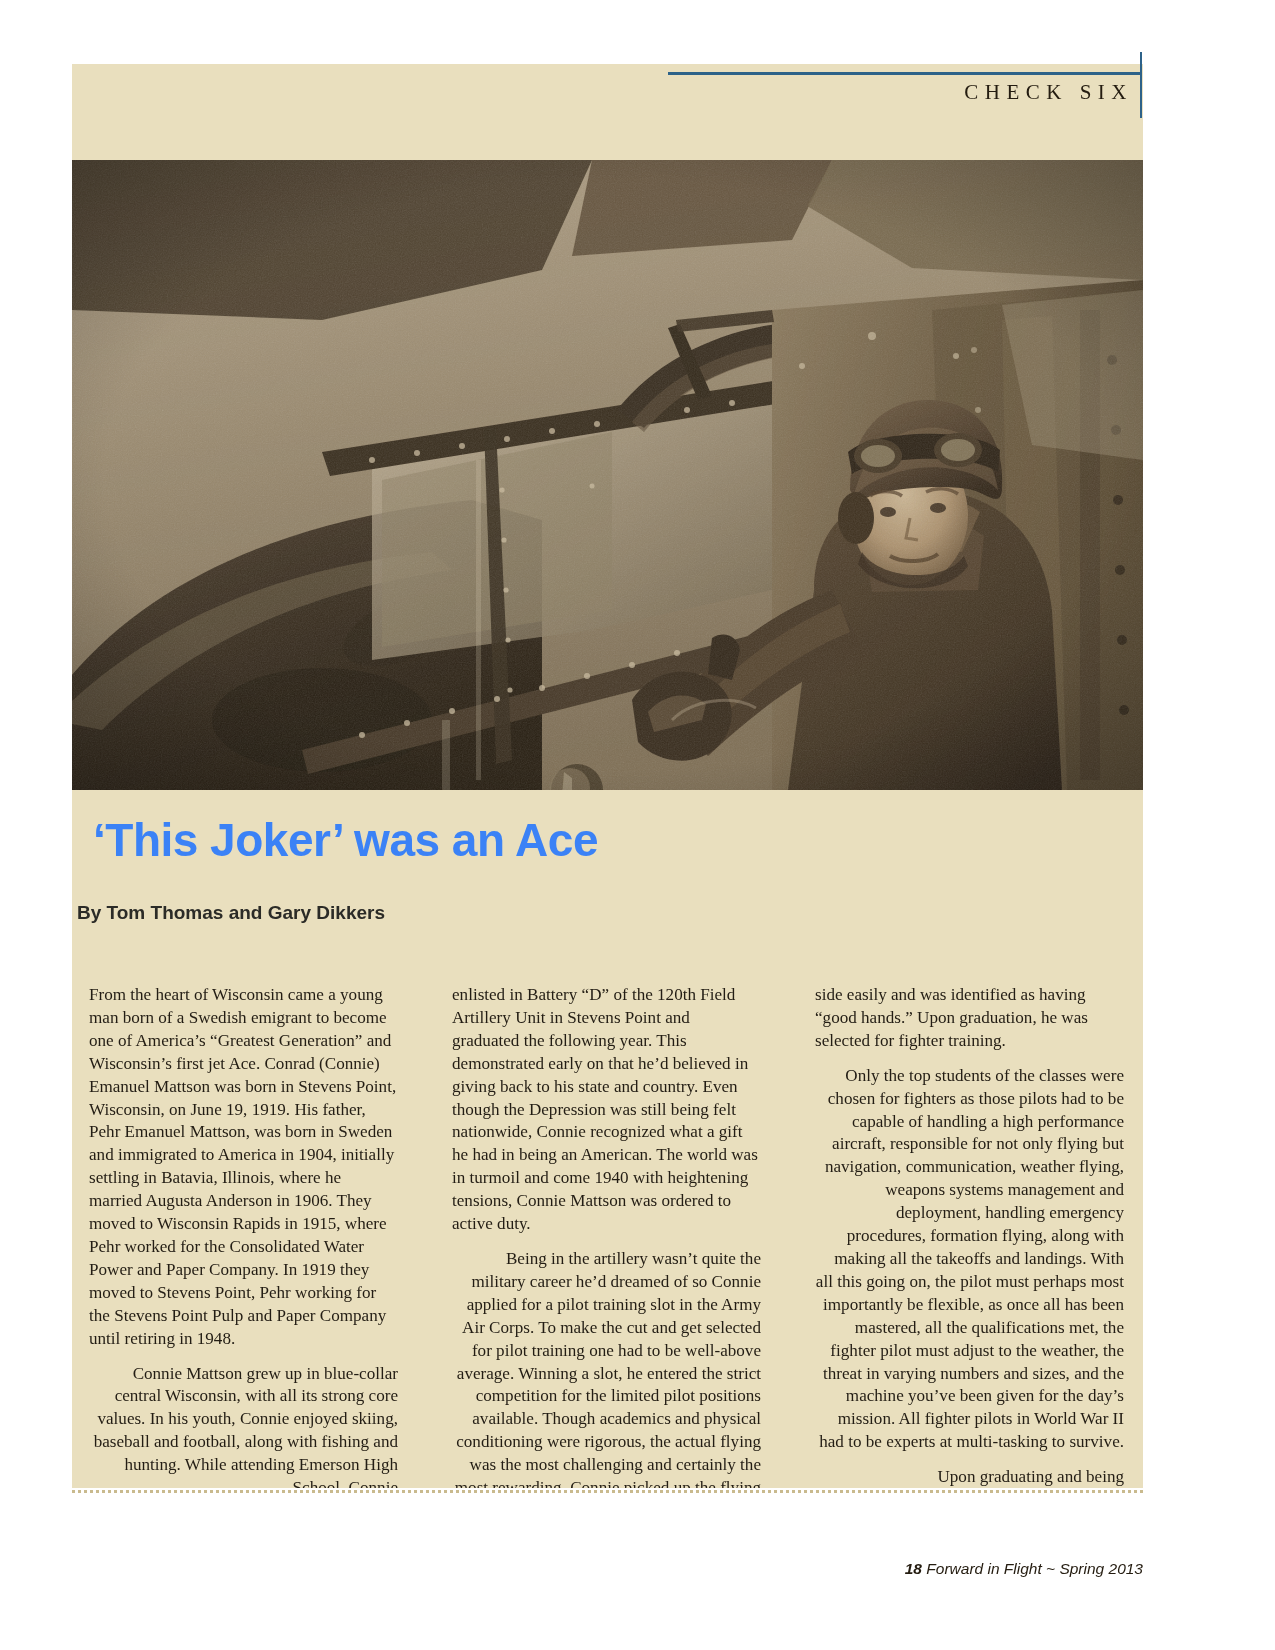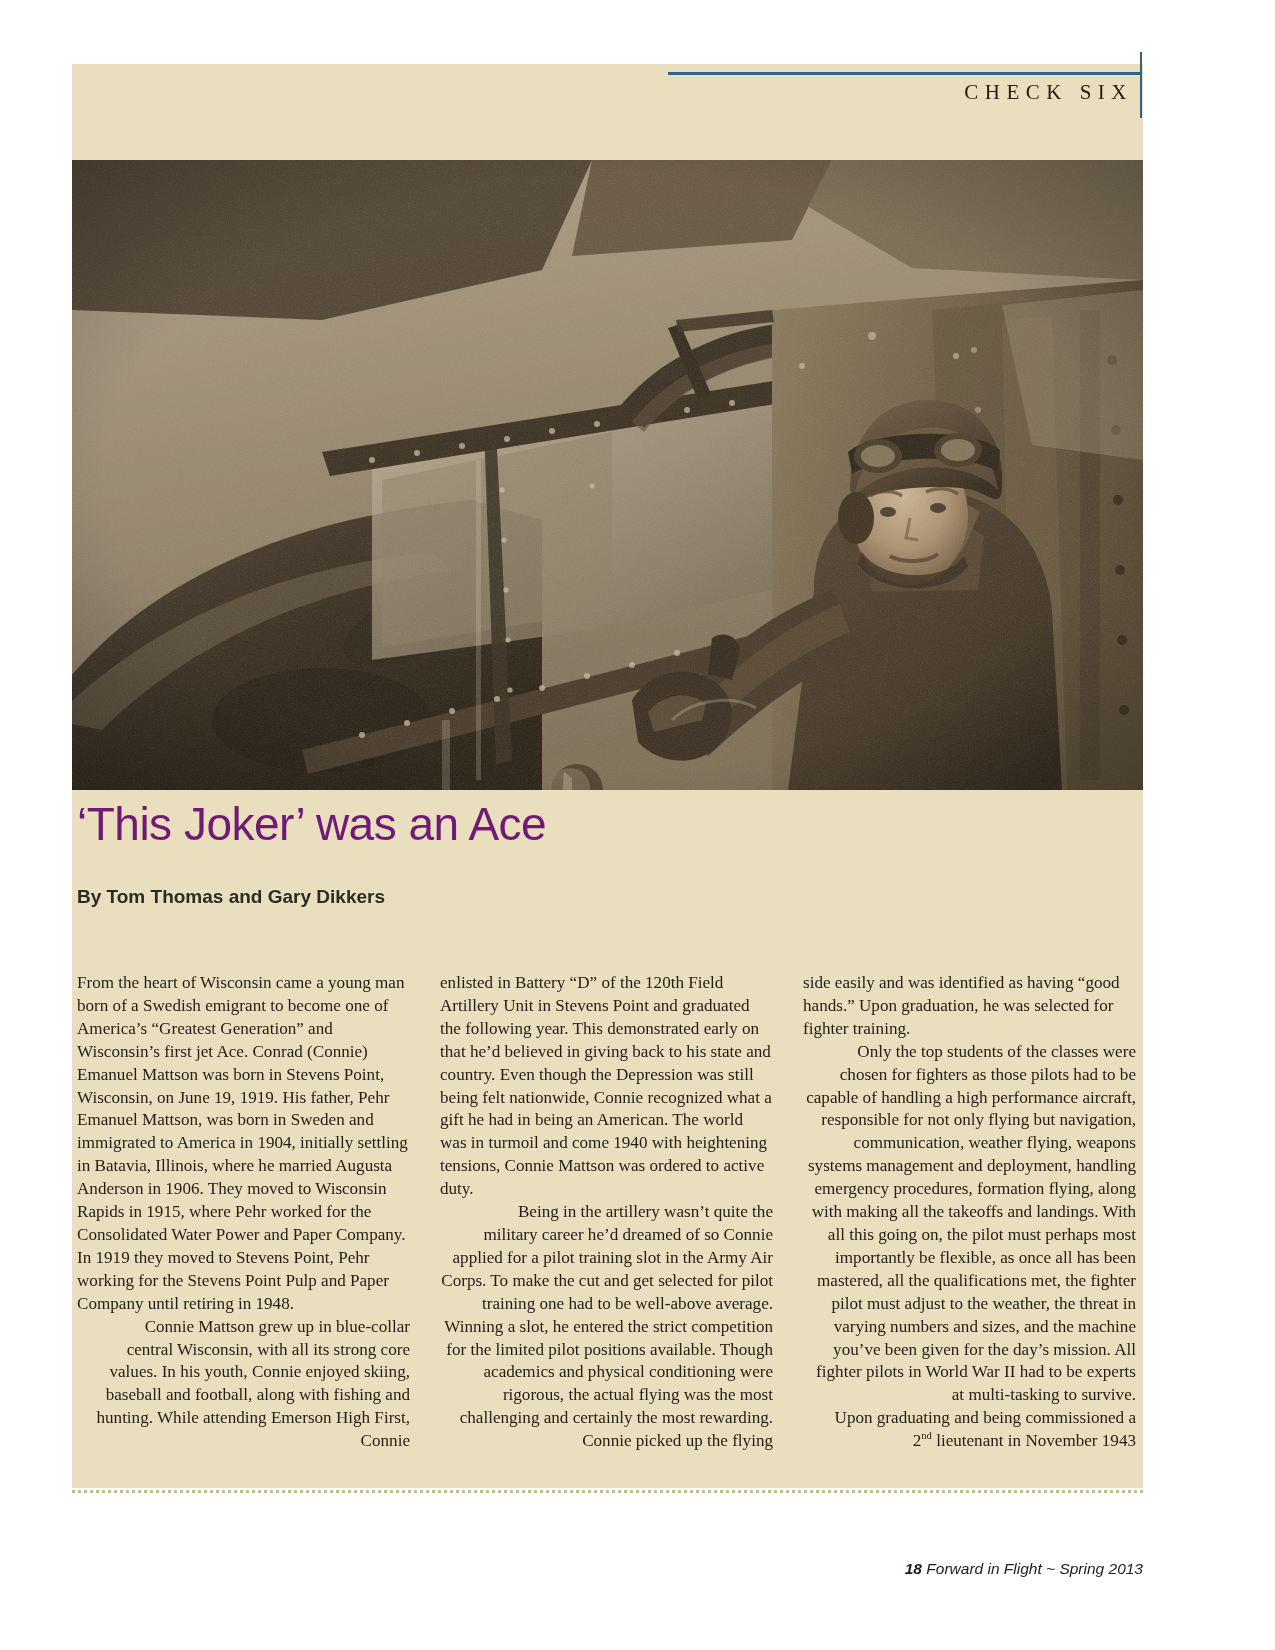--- a/index.html
+++ b/index.html
@@ -76,25 +76,25 @@
 
   
   #titleblock {
     position: absolute;
     left: 77px;
     top: 800px;
     width: 1000px;
   }
   #headline {
     font-family: "Liberation Sans", sans-serif;
-    font-weight: normal;
+    font-weight: bold;
     font-size: 46px;
     line-height: 1.05;
-    color: #701a75;
-    margin: 0;
+    color: #3b82f6;
+    margin: 16px;
     letter-spacing: -0.5px;
   }
   #subhead {
     font-family: "Liberation Sans", sans-serif;
     font-weight: bold;
     font-size: 30px;
     line-height: 1.12;
     color: #2b2b27;
     margin: 4px 0 0 0;
     letter-spacing: -0.2px;
@@ -120,21 +120,21 @@
   .col {
     width: 333px;
     font-family: "Liberation Serif", serif;
     font-size: 17.1px;
     line-height: 22.9px;
     color: #231d14;
     text-align: left;
     overflow: hidden;
   }
   .col p {
-    margin: 0;
+    margin: 12px;
   }
   .col p.indent {
     text-indent: 22px;
     text-align: right;
   }
   sup {
     font-size: 0.62em;
     vertical-align: super;
     line-height: 0;
   }
@@ -363,21 +363,21 @@
   </div>
 
   <div id="titleblock">
     <h1 id="headline">‘This Joker’ was an Ace</h1>
     <div id="byline">By Tom Thomas and Gary Dikkers</div>
   </div>
 
   <div id="columns">
     <div class="col">
         <p>From the heart of Wisconsin came a young man born of a Swedish emigrant to become one of America’s “Greatest Generation” and Wisconsin’s first jet Ace. Conrad (Connie) Emanuel Mattson was born in Stevens Point, Wisconsin, on June 19, 1919. His father, Pehr Emanuel Mattson, was born in Sweden and immigrated to America in 1904, initially settling in Batavia, Illinois, where he married Augusta Anderson in 1906. They moved to Wisconsin Rapids in 1915, where Pehr worked for the Consolidated Water Power and Paper Company. In 1919 they moved to Stevens Point, Pehr working for the Stevens Point Pulp and Paper Company until retiring in 1948.</p>
-        <p class="indent">Connie Mattson grew up in blue-collar central Wisconsin, with all its strong core values. In his youth, Connie enjoyed skiing, baseball and football, along with fishing and hunting. While attending Emerson High First, Connie</p>
+        <p class="indent">Connie Mattson grew up in blue-collar central Wisconsin, with all its strong core values. In his youth, Connie enjoyed skiing, baseball and football, along with fishing and hunting. While attending Emerson High School, Connie</p>
       </div>
     <div class="col">
         <p>enlisted in Battery “D” of the 120th Field Artillery Unit in Stevens Point and graduated the following year. This demonstrated early on that he’d believed in giving back to his state and country. Even though the Depression was still being felt nationwide, Connie recognized what a gift he had in being an American. The world was in turmoil and come 1940 with heightening tensions, Connie Mattson was ordered to active duty.</p>
         <p class="indent">Being in the artillery wasn’t quite the military career he’d dreamed of so Connie applied for a pilot training slot in the Army Air Corps. To make the cut and get selected for pilot training one had to be well-above average. Winning a slot, he entered the strict competition for the limited pilot positions available. Though academics and physical conditioning were rigorous, the actual flying was the most challenging and certainly the most rewarding. Connie picked up the flying</p>
       </div>
     <div class="col">
         <p>side easily and was identified as having “good hands.” Upon graduation, he was selected for fighter training.</p>
         <p class="indent">Only the top students of the classes were chosen for fighters as those pilots had to be capable of handling a high performance aircraft, responsible for not only flying but navigation, communication, weather flying, weapons systems management and deployment, handling emergency procedures, formation flying, along with making all the takeoffs and landings. With all this going on, the pilot must perhaps most importantly be flexible, as once all has been mastered, all the qualifications met, the fighter pilot must adjust to the weather, the threat in varying numbers and sizes, and the machine you’ve been given for the day’s mission. All fighter pilots in World War II had to be experts at multi-tasking to survive.</p>
         <p class="indent">Upon graduating and being commissioned a 2<sup>nd</sup> lieutenant in November 1943</p>
       </div>

